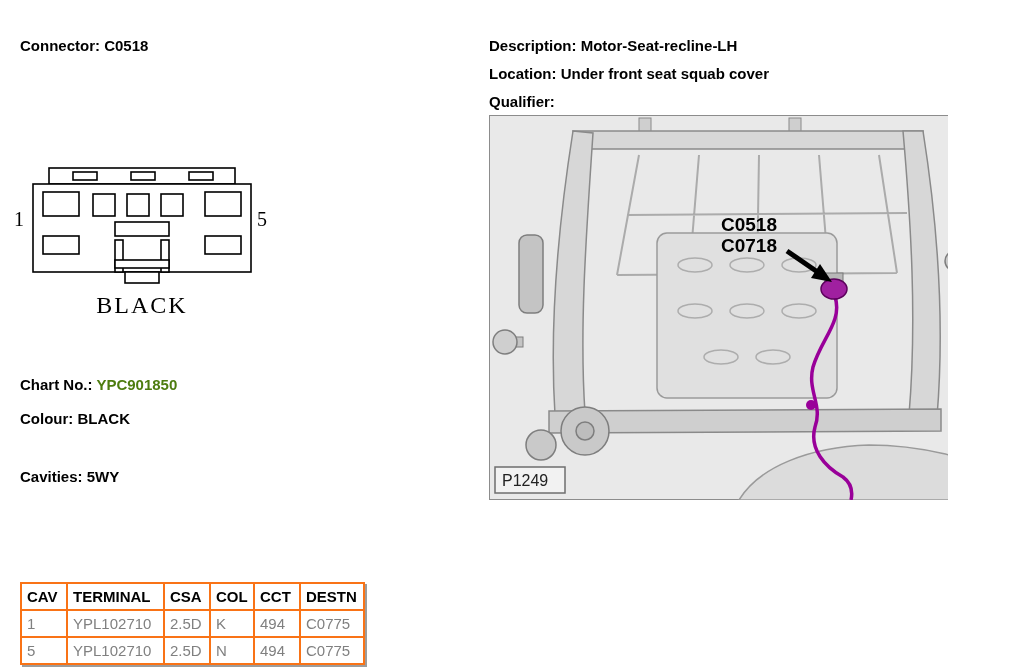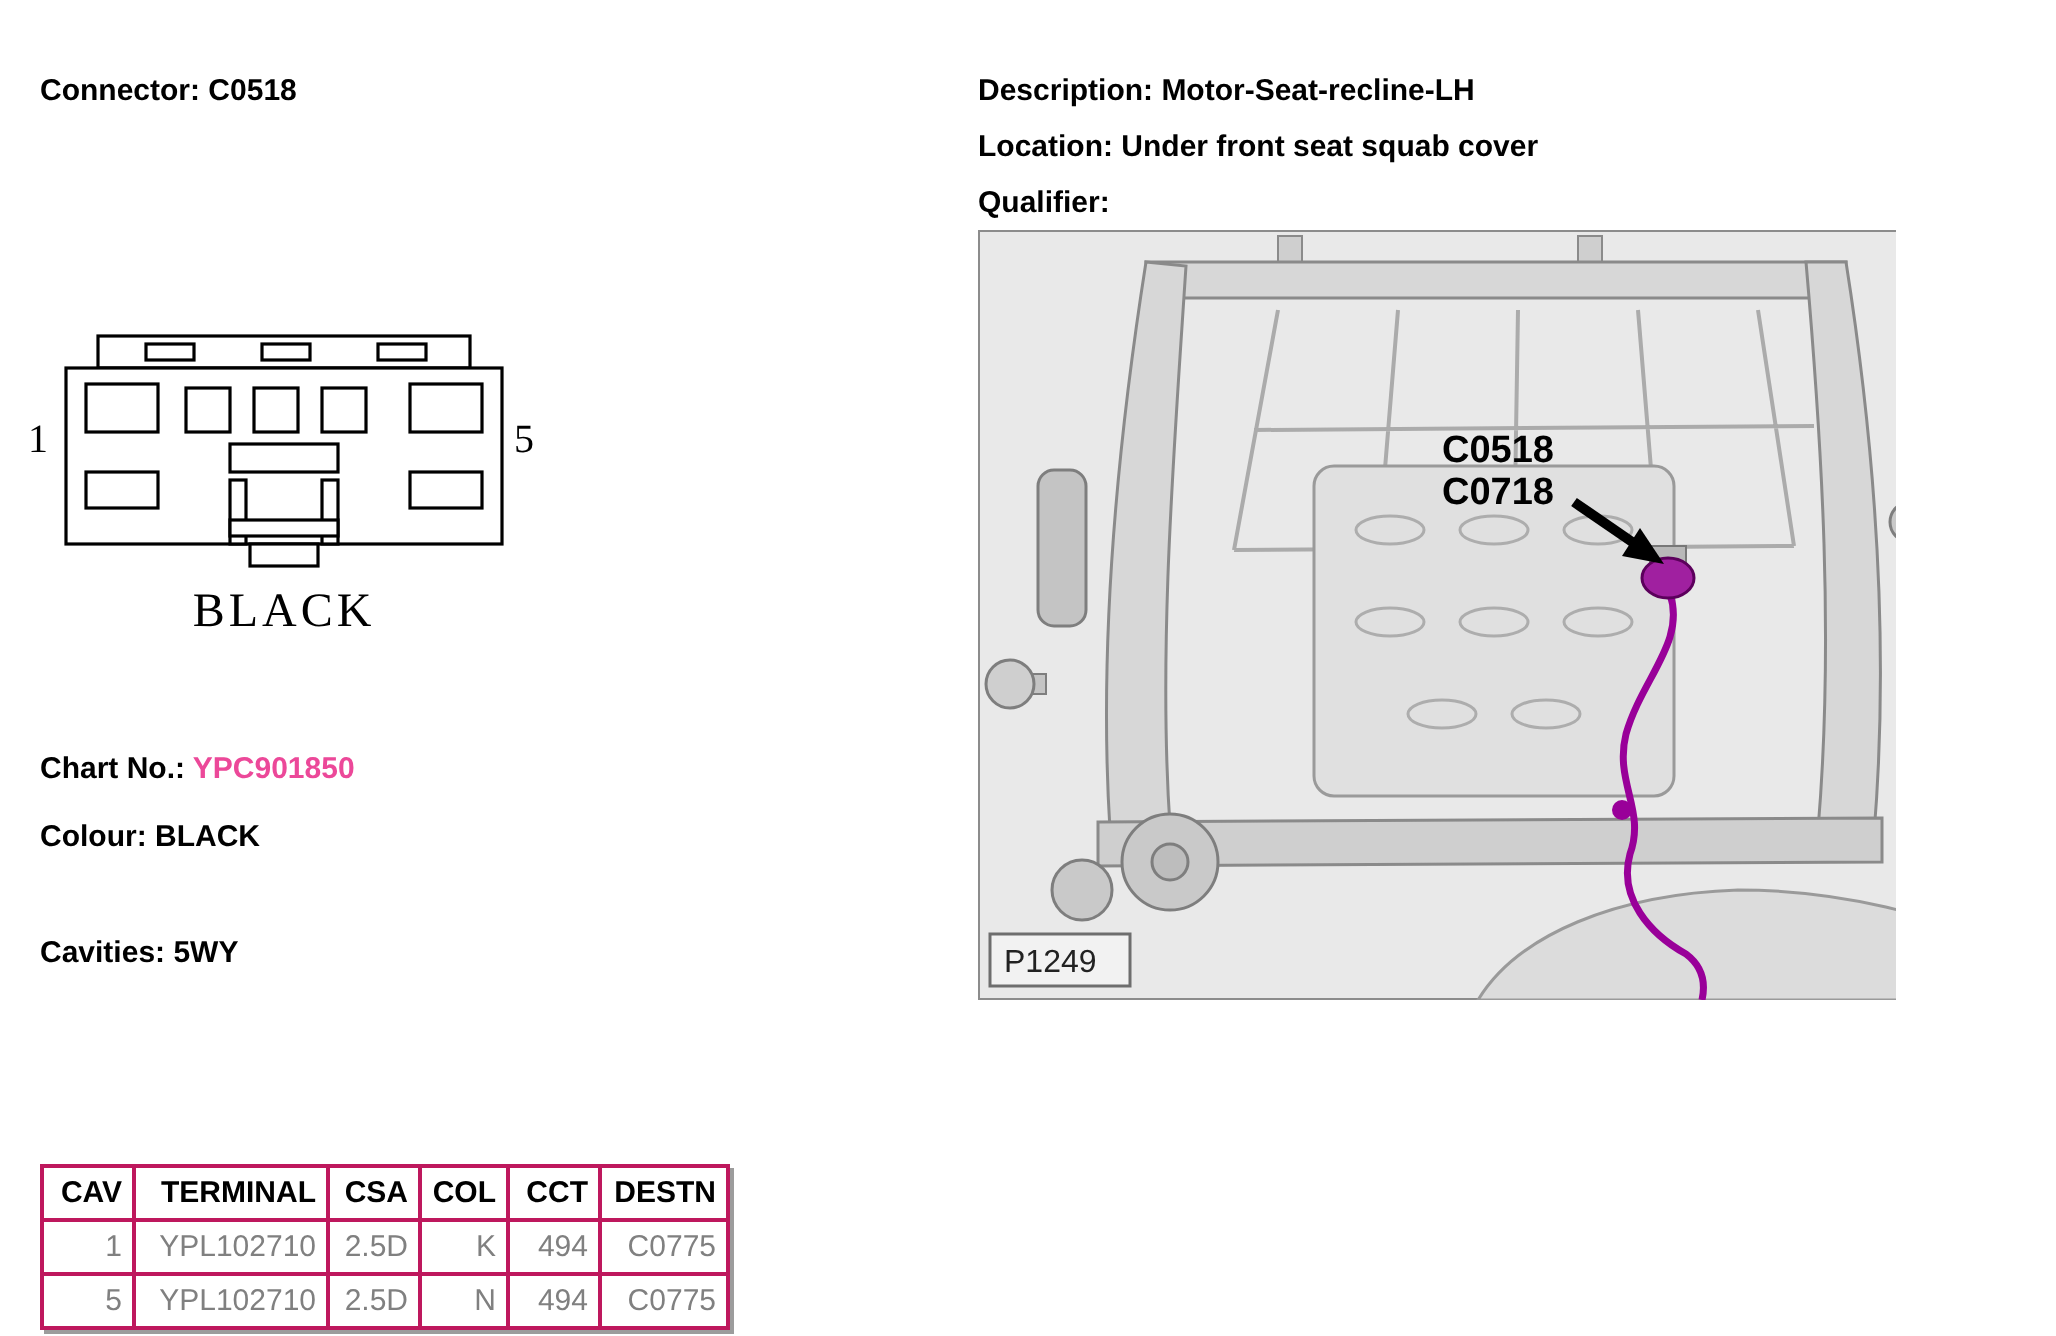--- a/index.html
+++ b/index.html
@@ -6,34 +6,34 @@
   html,body { background:#ffffff; }
   .page {
     position:relative; width:948px; height:668px;
     background:#ffffff; color:#000;
     font-family:"Liberation Sans", sans-serif;
     overflow:hidden;
     margin-top:20px;
   }
   .abs { position:absolute; }
   .lbl { font-size:15px; font-weight:bold; white-space:nowrap; }
-  .green { color:#ec4899; }
+  .green { color:#4d7c0f; }
   .hdr-right div { height:28px; }
   .chart-title {
     font-size:22px; font-weight:bold; text-align:center; width:340px;
   }
   table.wire-table {
     border-collapse:collapse; table-layout:fixed;
     font-size:15px;
     box-shadow:2px 2px 0 #9c9c9c;
     background:#fff;
   }
   table.wire-table th, table.wire-table td {
-    border:2px solid #be185d; padding:2px 5px 3px 5px; height:27px;
-    text-align:right; overflow:hidden; white-space:nowrap;
+    border:2px solid #f97316; padding:2px 5px 3px 5px; height:27px;
+    text-align:left; overflow:hidden; white-space:nowrap;
   }
   table.wire-table th { font-weight:bold; color:#000; }
   table.wire-table td { color:#808080; font-weight:normal; }
   svg text { font-family:"Liberation Sans", sans-serif; }
   svg text.serif { font-family:"Liberation Serif", serif; }
 </style>
 </head>
 <body>
 
 <div class="page">

